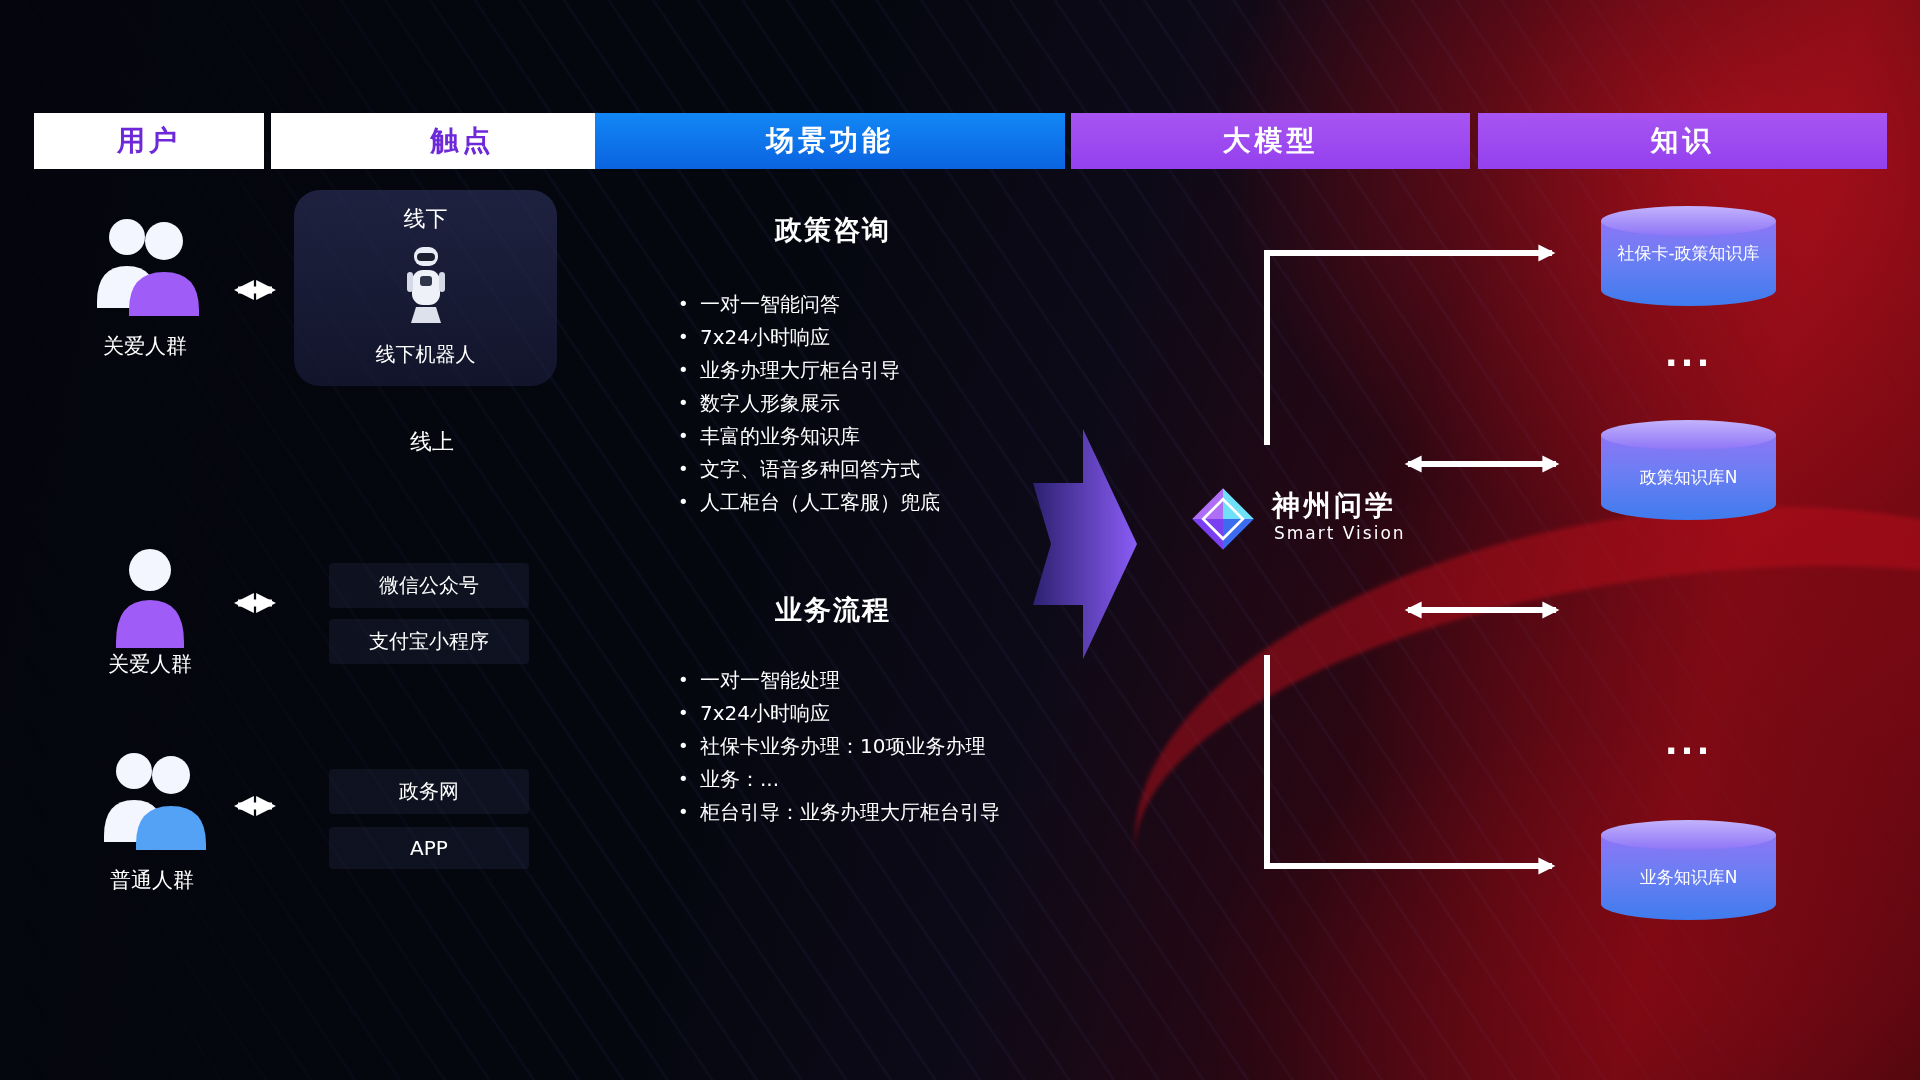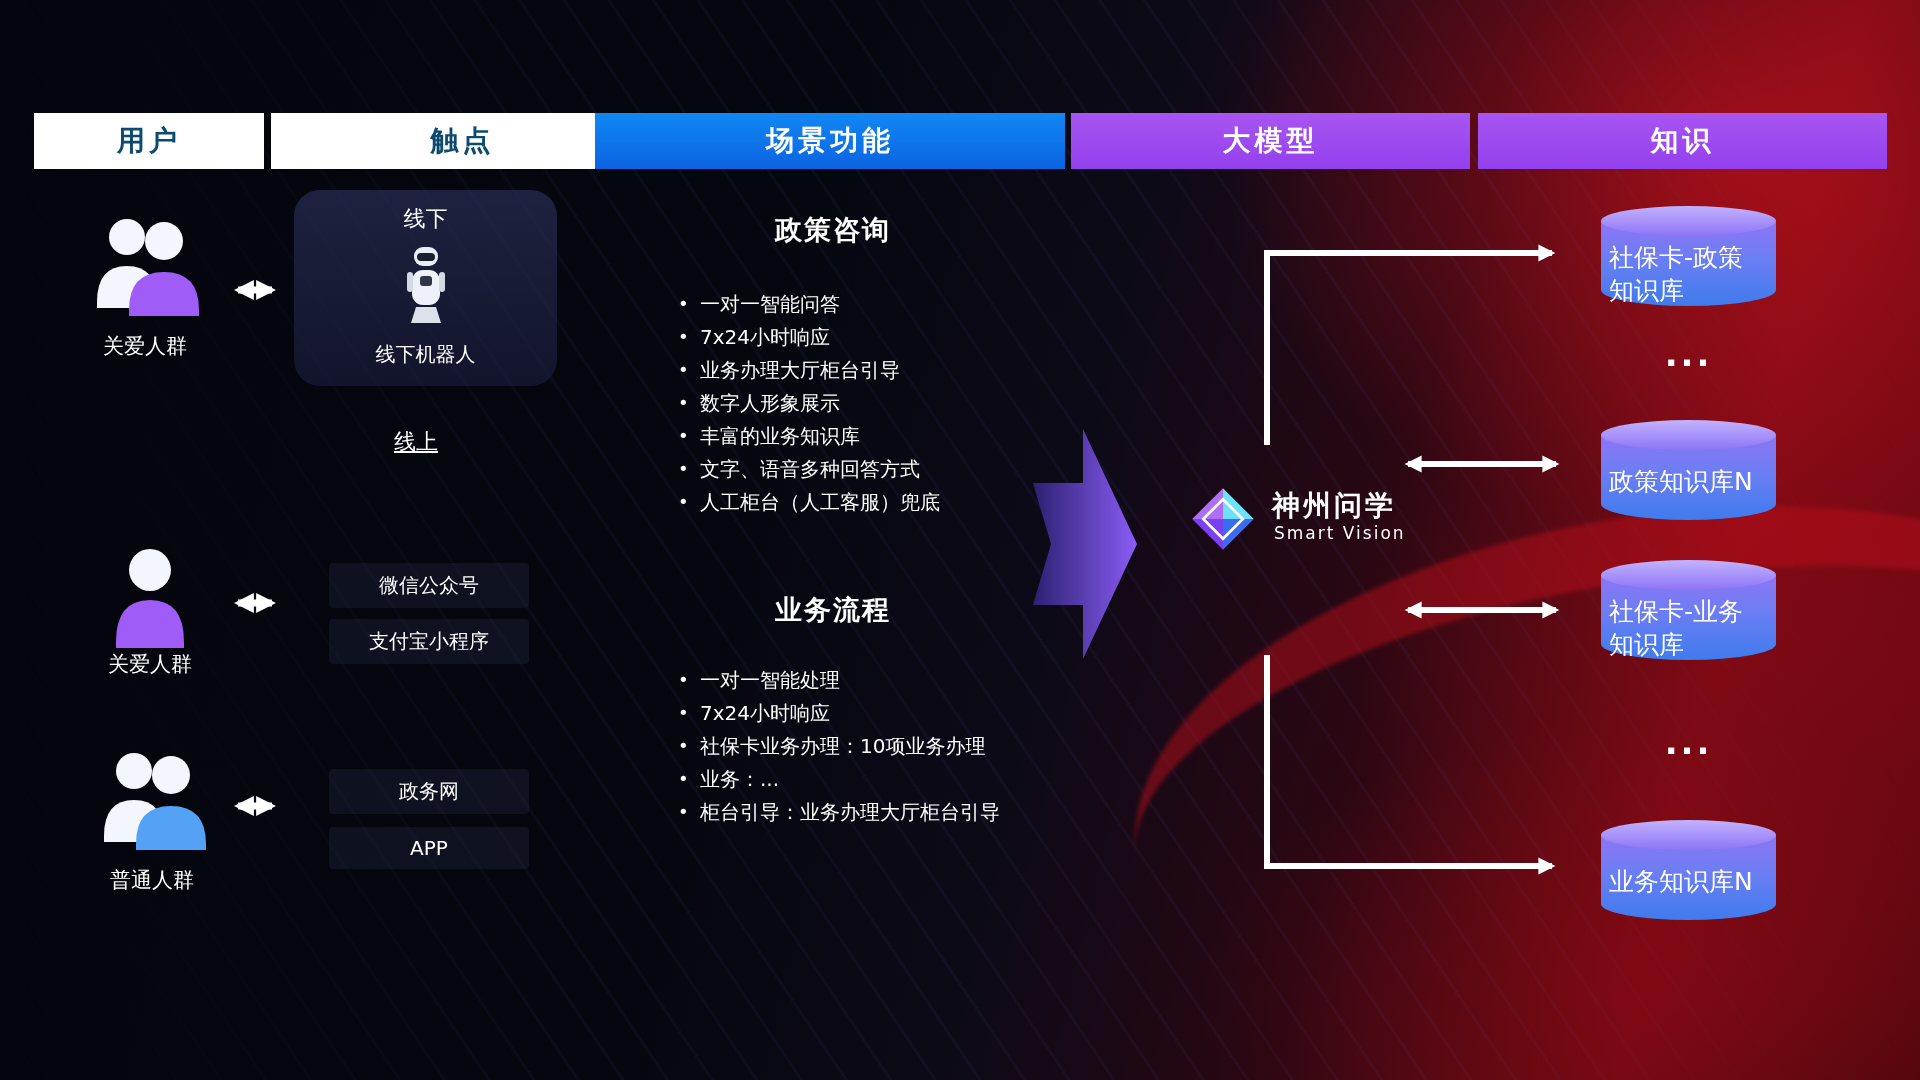--- a/index.html
+++ b/index.html
@@ -17,35 +17,35 @@
     background:repeating-linear-gradient(56deg,transparent 0 34px,rgba(135,150,255,0.045) 34px 37px);
     -webkit-mask-image:linear-gradient(90deg,transparent 0%,#000 30%,#000 75%,transparent 100%);
             mask-image:linear-gradient(90deg,transparent 0%,#000 30%,#000 75%,transparent 100%);
   }
   .swoosh{position:absolute;right:-260px;bottom:40px;width:1050px;height:460px;border-radius:50%;
     border-top:64px solid rgba(185,14,26,0.5);transform:rotate(-9deg);filter:blur(2px);pointer-events:none;}
 
   
   .hdr{position:absolute;top:113px;height:56px;line-height:56px;text-align:center;
        font-size:28px;font-weight:bold;letter-spacing:4px;}
-  .hdr-white{background:#ffffff;color:#0c4a6e;}
+  .hdr-white{background:#ffffff;color:#6d28d9;}
   .hdr-blue{background:linear-gradient(180deg,#1287f5,#0b63e0);color:#fff;}
   .hdr-purple{background:linear-gradient(180deg,#a855f2,#9340ee);color:#fff;}
 
   
   .user-icon{position:absolute;}
   .user-label{position:absolute;font-size:21px;color:#fff;text-align:center;width:160px;}
 
   
   .robot-box{position:absolute;left:294px;top:190px;width:263px;height:196px;border-radius:26px;
     background:linear-gradient(180deg,rgba(46,52,96,0.60),rgba(28,32,66,0.55));
     display:flex;flex-direction:column;align-items:center;justify-content:space-between;
     padding:14px 0 18px 0;box-sizing:border-box;}
   .tp-title{font-size:22px;color:#fff;}
-  .tp-online-title{position:absolute;left:316px;top:427px;width:200px;text-align:center;font-size:22px;text-decoration:underline;}
+  .tp-online-title{position:absolute;left:332px;top:427px;width:200px;text-align:center;font-size:22px;}
   .tp-item{position:absolute;left:329px;width:200px;text-align:center;font-size:20px;
     padding:9px 0;border-radius:4px;background:rgba(110,120,185,0.10);}
 
   
   .scene-title{position:absolute;left:683px;width:300px;text-align:center;font-size:27px;font-weight:600;letter-spacing:2px;}
   .bullets{position:absolute;left:676px;margin:0;padding:0;width:430px;}
   .bullets li{list-style:none;position:relative;padding-left:24px;margin-bottom:9px;
     font-size:20px;line-height:24px;color:#fff;}
   .bullets li::before{content:"•";position:absolute;left:2px;top:0;font-size:18px;}
 
@@ -57,22 +57,22 @@
   .model-name{position:absolute;left:1272px;top:487px;font-size:28px;font-weight:bold;letter-spacing:3px;}
   .model-sub{position:absolute;left:1274px;top:523px;font-size:17px;letter-spacing:2px;font-weight:400;}
 
   
   .cyl{position:absolute;left:1601px;width:175px;height:100px;}
   .cyl .ctop{position:absolute;left:0;right:0;top:0;height:30px;border-radius:50%;
     background:linear-gradient(180deg,#c3b2fd,#8d75f6);z-index:2;}
   .cyl .cbody{position:absolute;left:0;right:0;top:15px;bottom:0;
     border-radius:0 0 50% 50% / 0 0 16px 16px;
     background:linear-gradient(180deg,#8d75f6 0%,#6b7ef3 45%,#3f7bed 100%);}
-  .cyl .clabel{position:absolute;left:8px;right:8px;top:36px;z-index:3;text-align:left;
-    color:#fff;font-size:25px;line-height:1.3;}
+  .cyl .clabel{position:absolute;left:8px;right:8px;top:36px;z-index:3;text-align:center;
+    color:#fff;font-size:17px;line-height:1.3;}
   .dots{position:absolute;left:1601px;width:175px;text-align:center;
     font-size:34px;font-weight:bold;letter-spacing:3px;color:#fff;}
 
   .overlay{position:absolute;left:0;top:0;pointer-events:none;}
 </style>
 </head>
 <body>
 
 <div class="stage">
   <div class="streaks"></div>
@@ -180,25 +180,20 @@
     <div class="ctop"></div>
       <div class="cbody"></div>
     <div class="clabel">社保卡-政策知识库</div>
   </div>
   <div class="dots" style="top:334px">...</div>
   <div class="cyl" style="top:420px">
     <div class="ctop"></div>
       <div class="cbody"></div>
     <div class="clabel" style="top:46px">政策知识库N</div>
   </div>
-  <div class="cyl" style="top:560px">
-    <div class="ctop"></div>
-      <div class="cbody"></div>
-    <div class="clabel">社保卡-业务知识库</div>
-  </div>
   <div class="dots" style="top:722px">...</div>
   <div class="cyl" style="top:820px">
     <div class="ctop"></div>
       <div class="cbody"></div>
     <div class="clabel" style="top:46px">业务知识库N</div>
   </div>
 
   <svg class="overlay" width="1920" height="1080" viewBox="0 0 1920 1080">
     <defs>
       <marker id="ah" viewBox="0 0 12 12" refX="9" refY="6" markerWidth="3.4" markerHeight="3.4" orient="auto-start-reverse">

